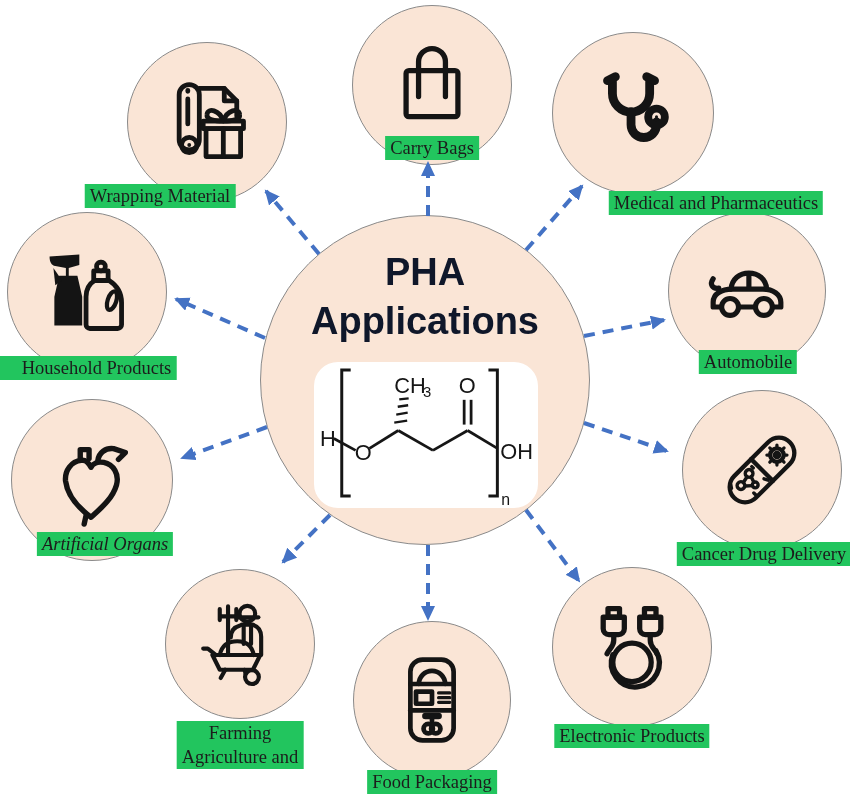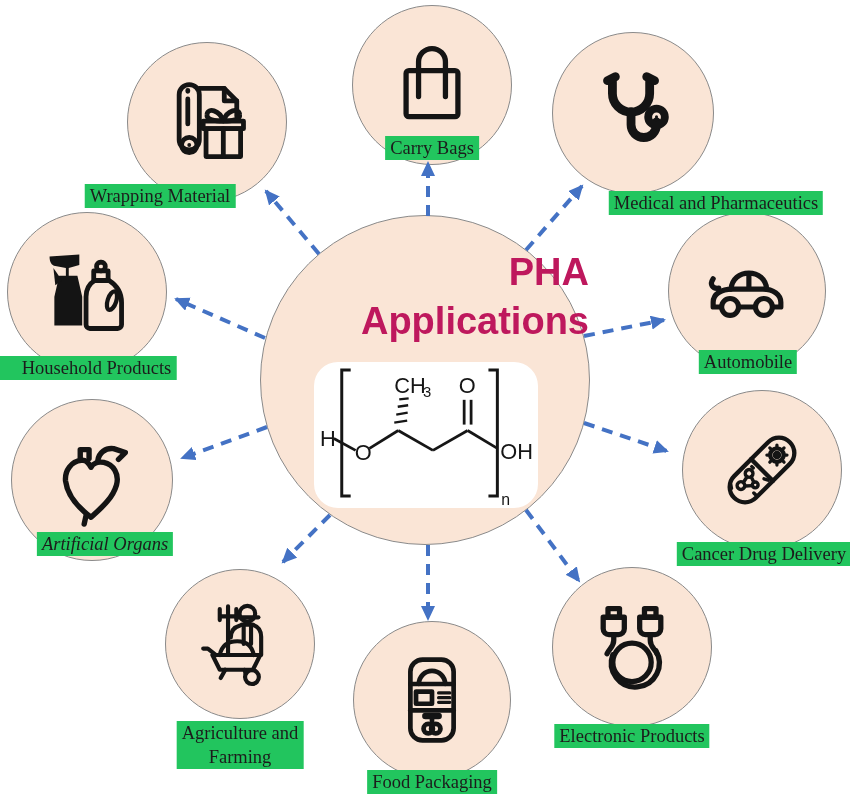--- a/index.html
+++ b/index.html
@@ -30,22 +30,22 @@
     font-size:18.5px;line-height:24px;color:var(--label_text);
     background:#22c55e;padding:0 5px;z-index:4;
   }
   #hub{
     position:absolute;left:260px;top:215px;width:330px;height:330px;
     border-radius:50%;background:var(--circle_fill);
     border:1.8px solid var(--circle_border);z-index:2;
   }
   #hub-title{
     position:absolute;left:0;top:32px;width:100%;
-    text-align:right;font-family:"Liberation Sans", sans-serif;
-    font-weight:bold;font-size:38px;line-height:49px;color:#be185d;
+    text-align:center;font-family:"Liberation Sans", sans-serif;
+    font-weight:bold;font-size:38px;line-height:49px;color:#0f172a;
   }
   #formula-box{
     position:absolute;left:53px;top:146px;width:224px;height:146px;
     background:#fff;border-radius:24px;z-index:3;
   }
   #arrows{position:absolute;left:0;top:0;z-index:3;pointer-events:none;}
   .chem-text{font-family:"Liberation Sans", sans-serif;fill:#161616;}
 </style>
 </head>
 <body>
@@ -221,22 +221,22 @@
         <path d="M54 30 v20 M62 30 v20"></path>
         <path d="M24 62 l-9 -7 h-5"></path>
         <path d="M20 62 h52 l-8 16 h-36 z"></path>
         <path d="M28 62 c2 -10 9 -15 19 -15 c10 0 16 5 18 15"></path>
         <circle cx="63" cy="86" r="7.5"></circle>
         <path d="M34 78 l-5 9 M55 78 l1 4"></path>
       </g>
     </svg>
   </div>
   <div class="node-label" style="left:240px;top:721px;">
+    <div>Farming</div>
     <div>Agriculture and</div>
-    <div>Farming</div>
   </div>
 
   <div class="node" style="left:11px;top:399px;width:162px;height:162px;">
     <svg width="98" height="98" viewBox="0 0 100 100">
       <g fill="none" stroke="currentColor" stroke-width="5.5" stroke-linejoin="round" stroke-linecap="round">
         <path d="M39 30 c-10 1 -17 10 -16 21 c2 16 14 28 26 37 c10 -9 22 -19 26 -33 c3 -11 -3 -21 -13 -23 c-6 -1 -11 1 -13 5 c-2 -4 -6 -8 -10 -7 z"></path>
         <path d="M38 29 v-10 h9 v9"></path>
         <path d="M56 30 c1 -8 8 -13 16 -12 l12 4 l-7 7"></path>
         <path d="M44 86 l-2 9"></path>
       </g>

